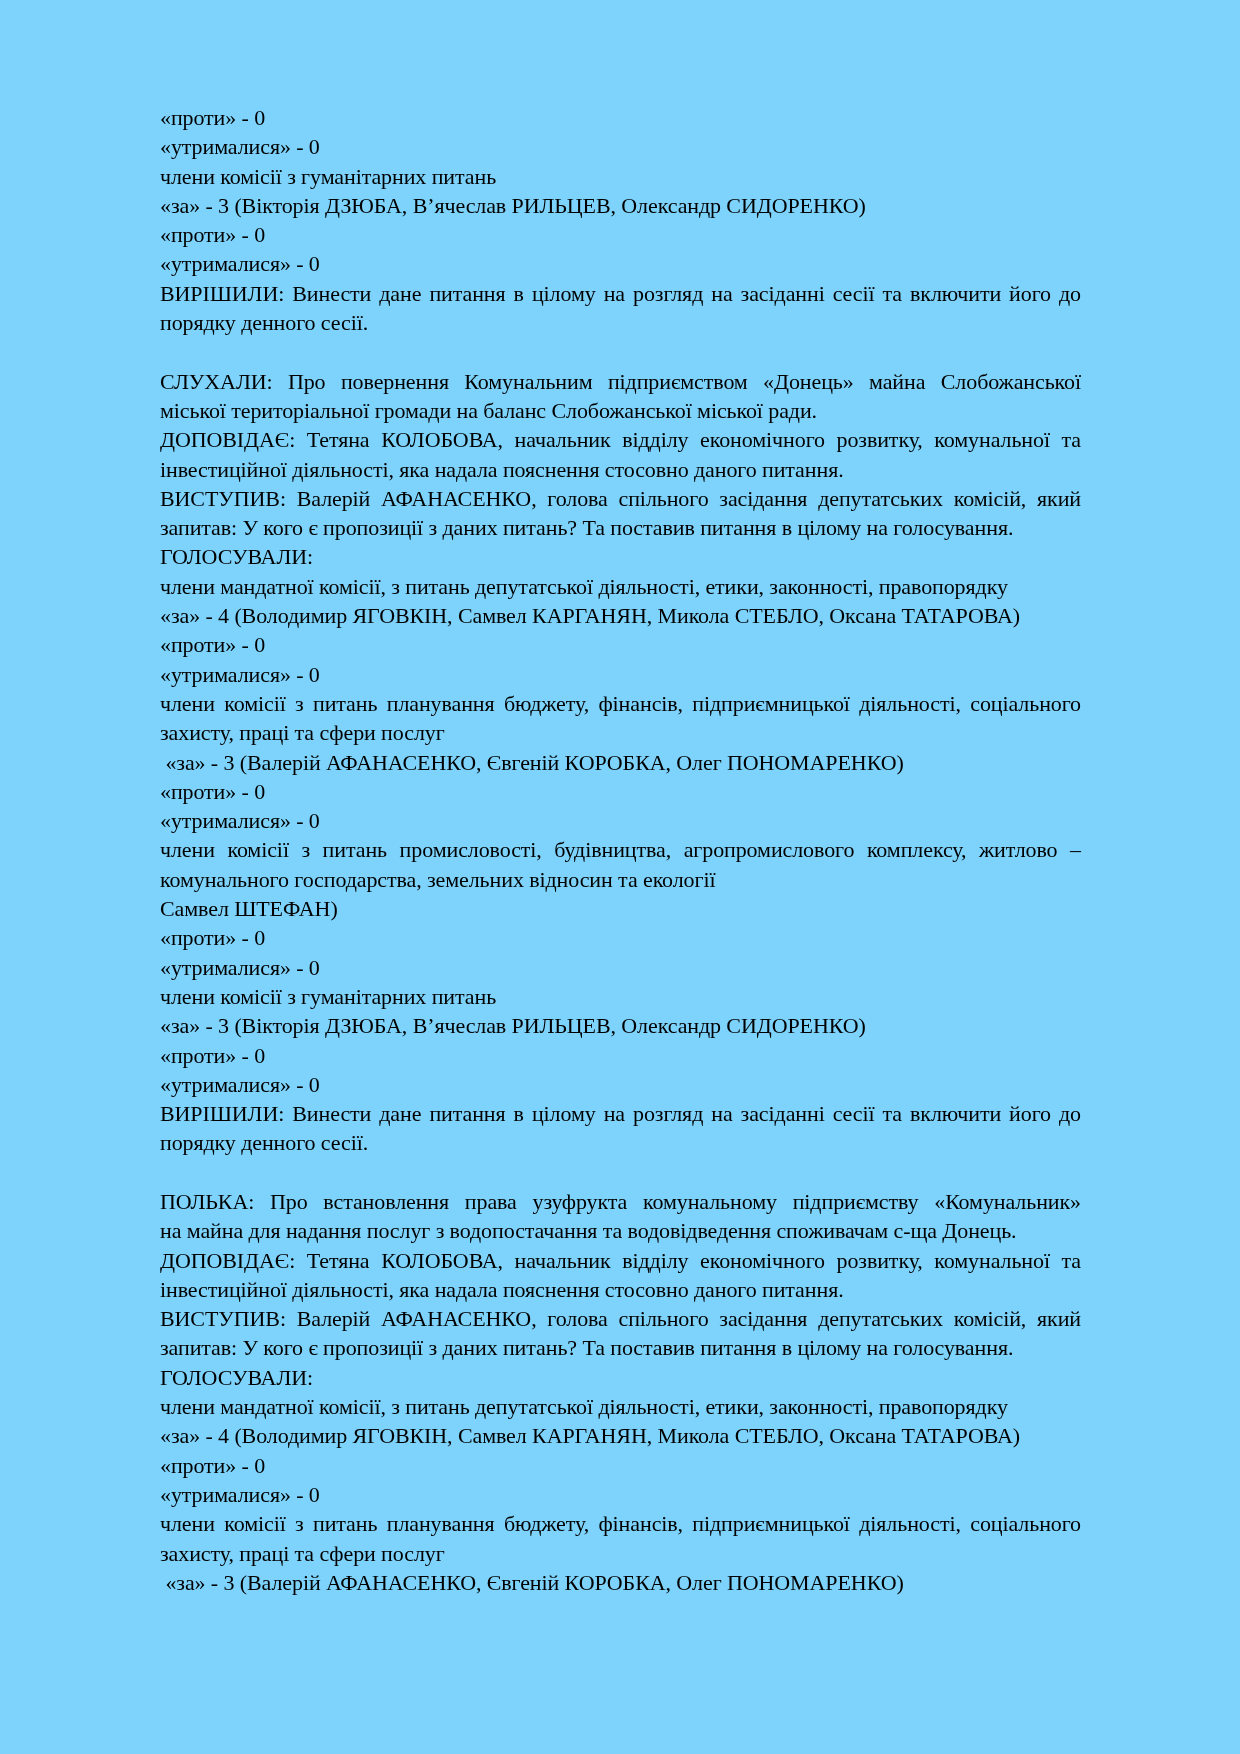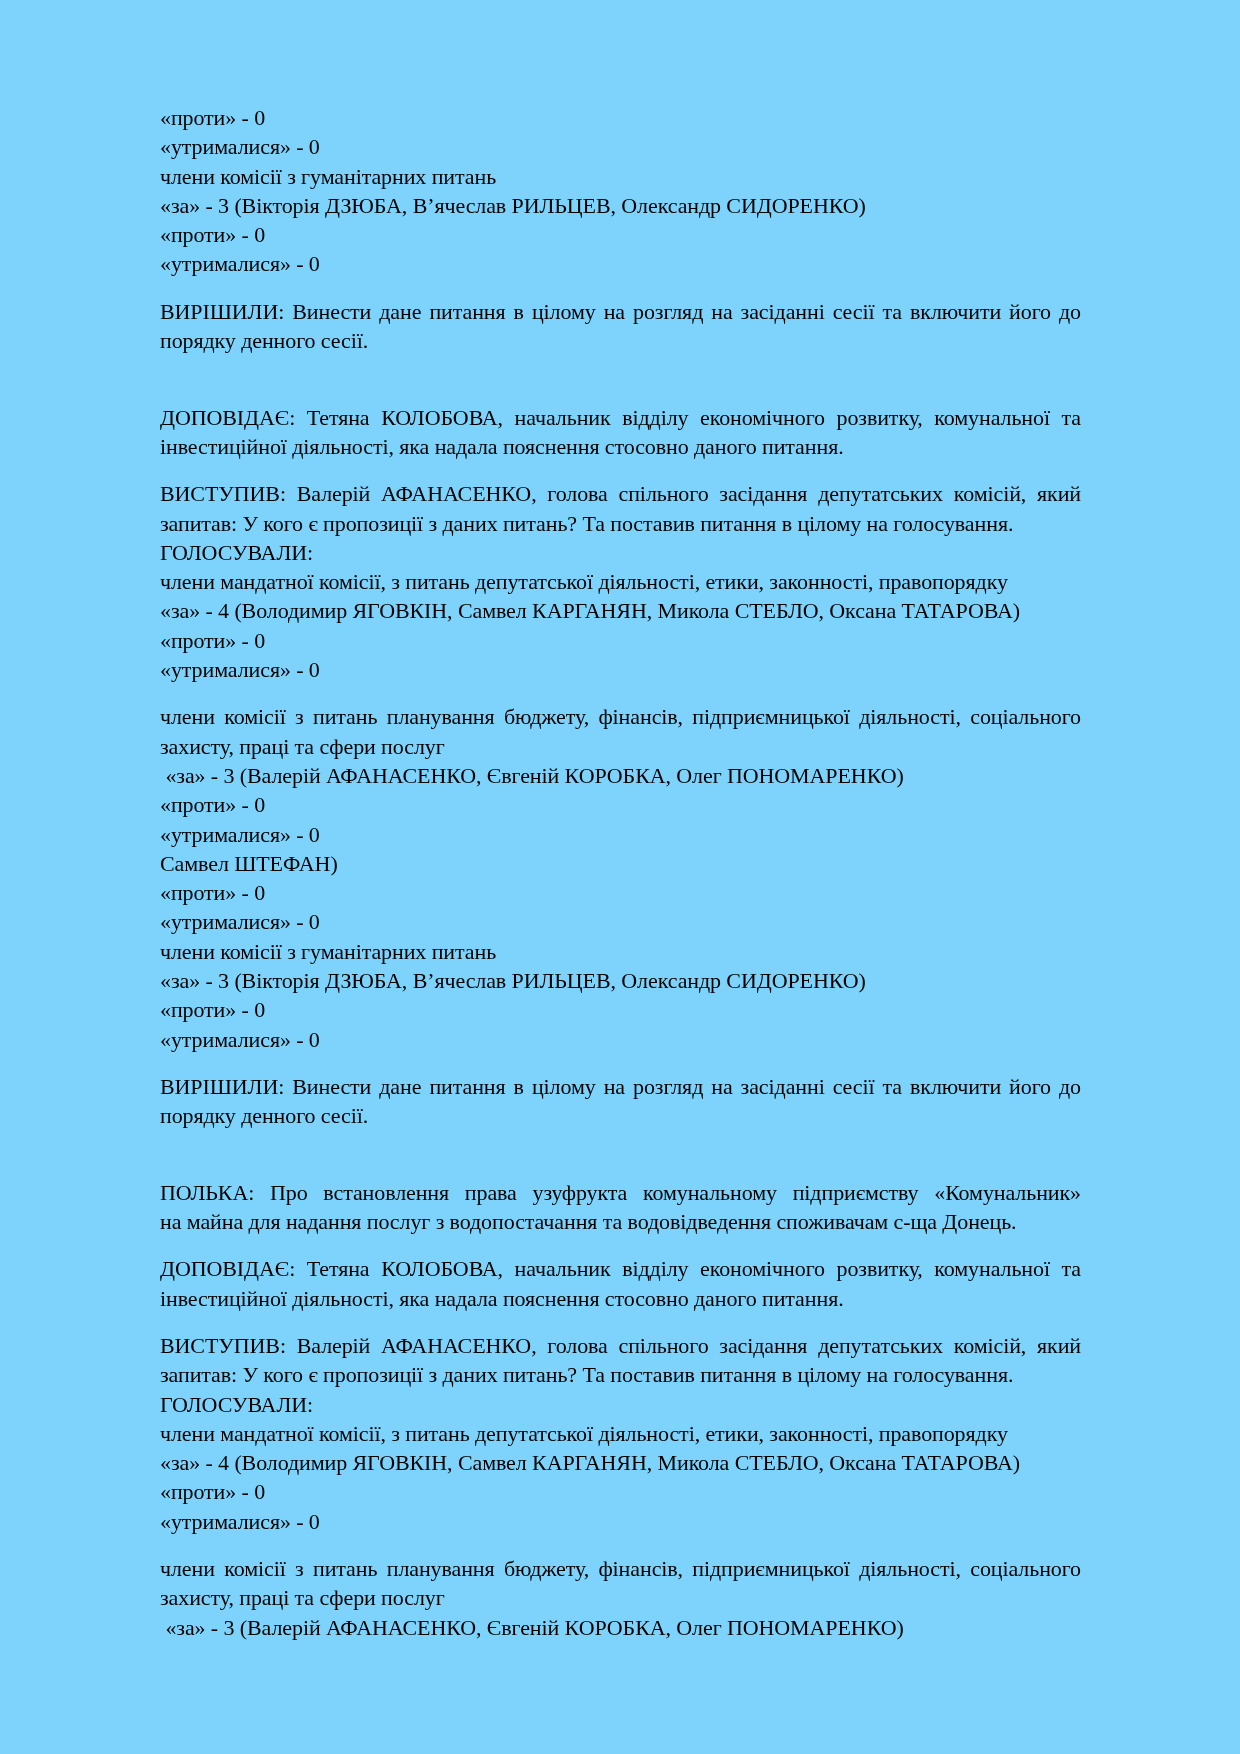--- a/index.html
+++ b/index.html
@@ -32,21 +32,20 @@
   .line {
     white-space: nowrap;
     text-align: left;
     height: 29.3px;
     overflow: visible;
   }
   
   .line.fill {
     text-align: justify;
     text-align-last: justify;
-    margin-top: 18px;
   }
   .line.blank {
     
   }
 </style>
 </head>
 <body>
 
 <div class="page">
   <div class="doc-body">
@@ -69,20 +68,24 @@
         <div class="line">«утрималися» - 0</div>
       </div>
       <div class="paragraph">
         <div class="line fill">ВИРІШИЛИ: Винести дане питання в цілому на розгляд на засіданні сесії та включити його до</div>
         <div class="line">порядку денного сесії.</div>
       </div>
       <div class="paragraph">
         <div class="line blank">&nbsp;</div>
       </div>
       <div class="paragraph">
+        <div class="line fill">СЛУХАЛИ: Про повернення Комунальним підприємством «Донець» майна Слобожанської</div>
+        <div class="line">міської територіальної громади на баланс Слобожанської міської ради.</div>
+      </div>
+      <div class="paragraph">
         <div class="line fill">ДОПОВІДАЄ: Тетяна КОЛОБОВА, начальник відділу економічного розвитку, комунальної та</div>
         <div class="line">інвестиційної діяльності, яка надала пояснення стосовно даного питання.</div>
       </div>
       <div class="paragraph">
         <div class="line fill">ВИСТУПИВ: Валерій АФАНАСЕНКО, голова спільного засідання депутатських комісій, який</div>
         <div class="line">запитав: У кого є пропозиції з даних питань? Та поставив питання в цілому на голосування.</div>
       </div>
       <div class="paragraph">
         <div class="line">ГОЛОСУВАЛИ:</div>
       </div>
@@ -103,20 +106,24 @@
         <div class="line">захисту, праці та сфери послуг</div>
       </div>
       <div class="paragraph">
         <div class="line">&nbsp;«за» - 3 (Валерій АФАНАСЕНКО, Євгеній КОРОБКА, Олег ПОНОМАРЕНКО)</div>
       </div>
       <div class="paragraph">
         <div class="line">«проти» - 0</div>
       </div>
       <div class="paragraph">
         <div class="line">«утрималися» - 0</div>
+      </div>
+      <div class="paragraph">
+        <div class="line fill">члени комісії з питань промисловості, будівництва, агропромислового комплексу, житлово –</div>
+        <div class="line">комунального господарства, земельних відносин та екології</div>
       </div>
       <div class="paragraph">
         <div class="line">Самвел ШТЕФАН)</div>
       </div>
       <div class="paragraph">
         <div class="line">«проти» - 0</div>
       </div>
       <div class="paragraph">
         <div class="line">«утрималися» - 0</div>
       </div>

